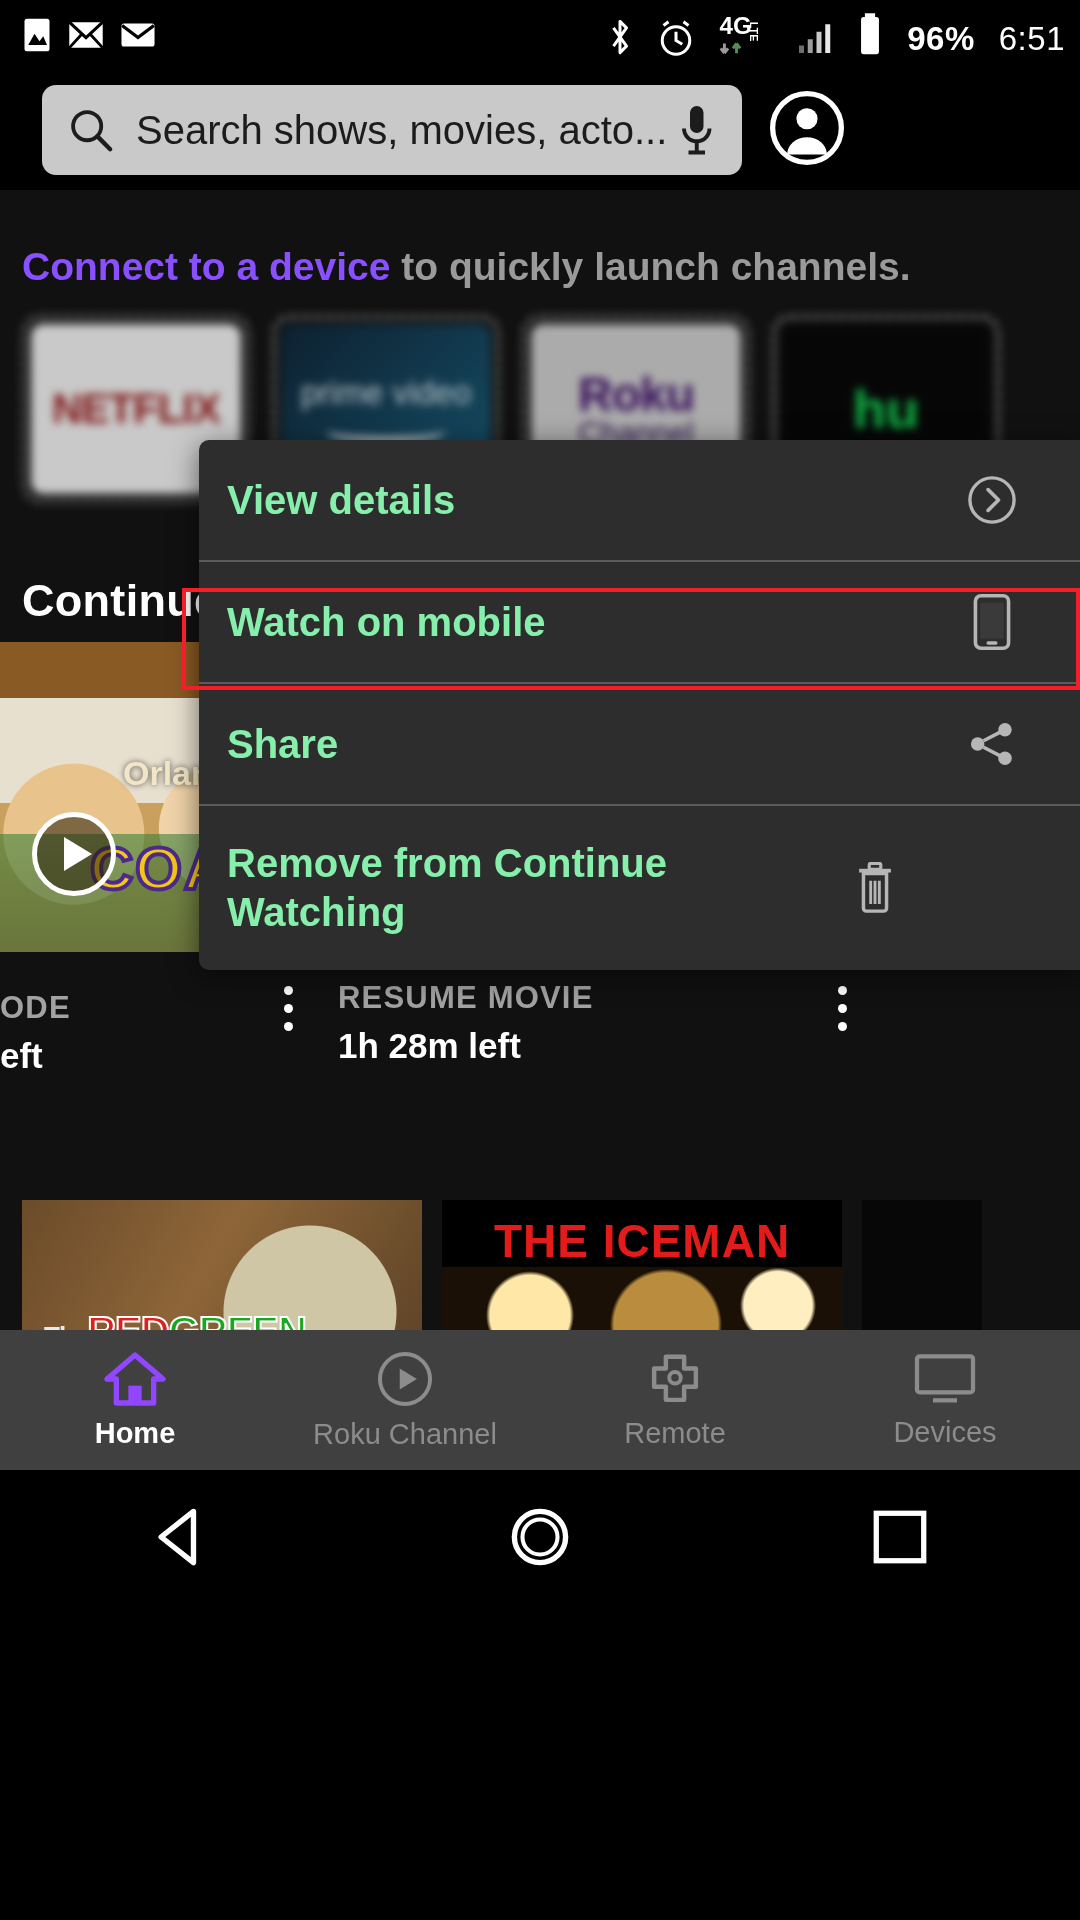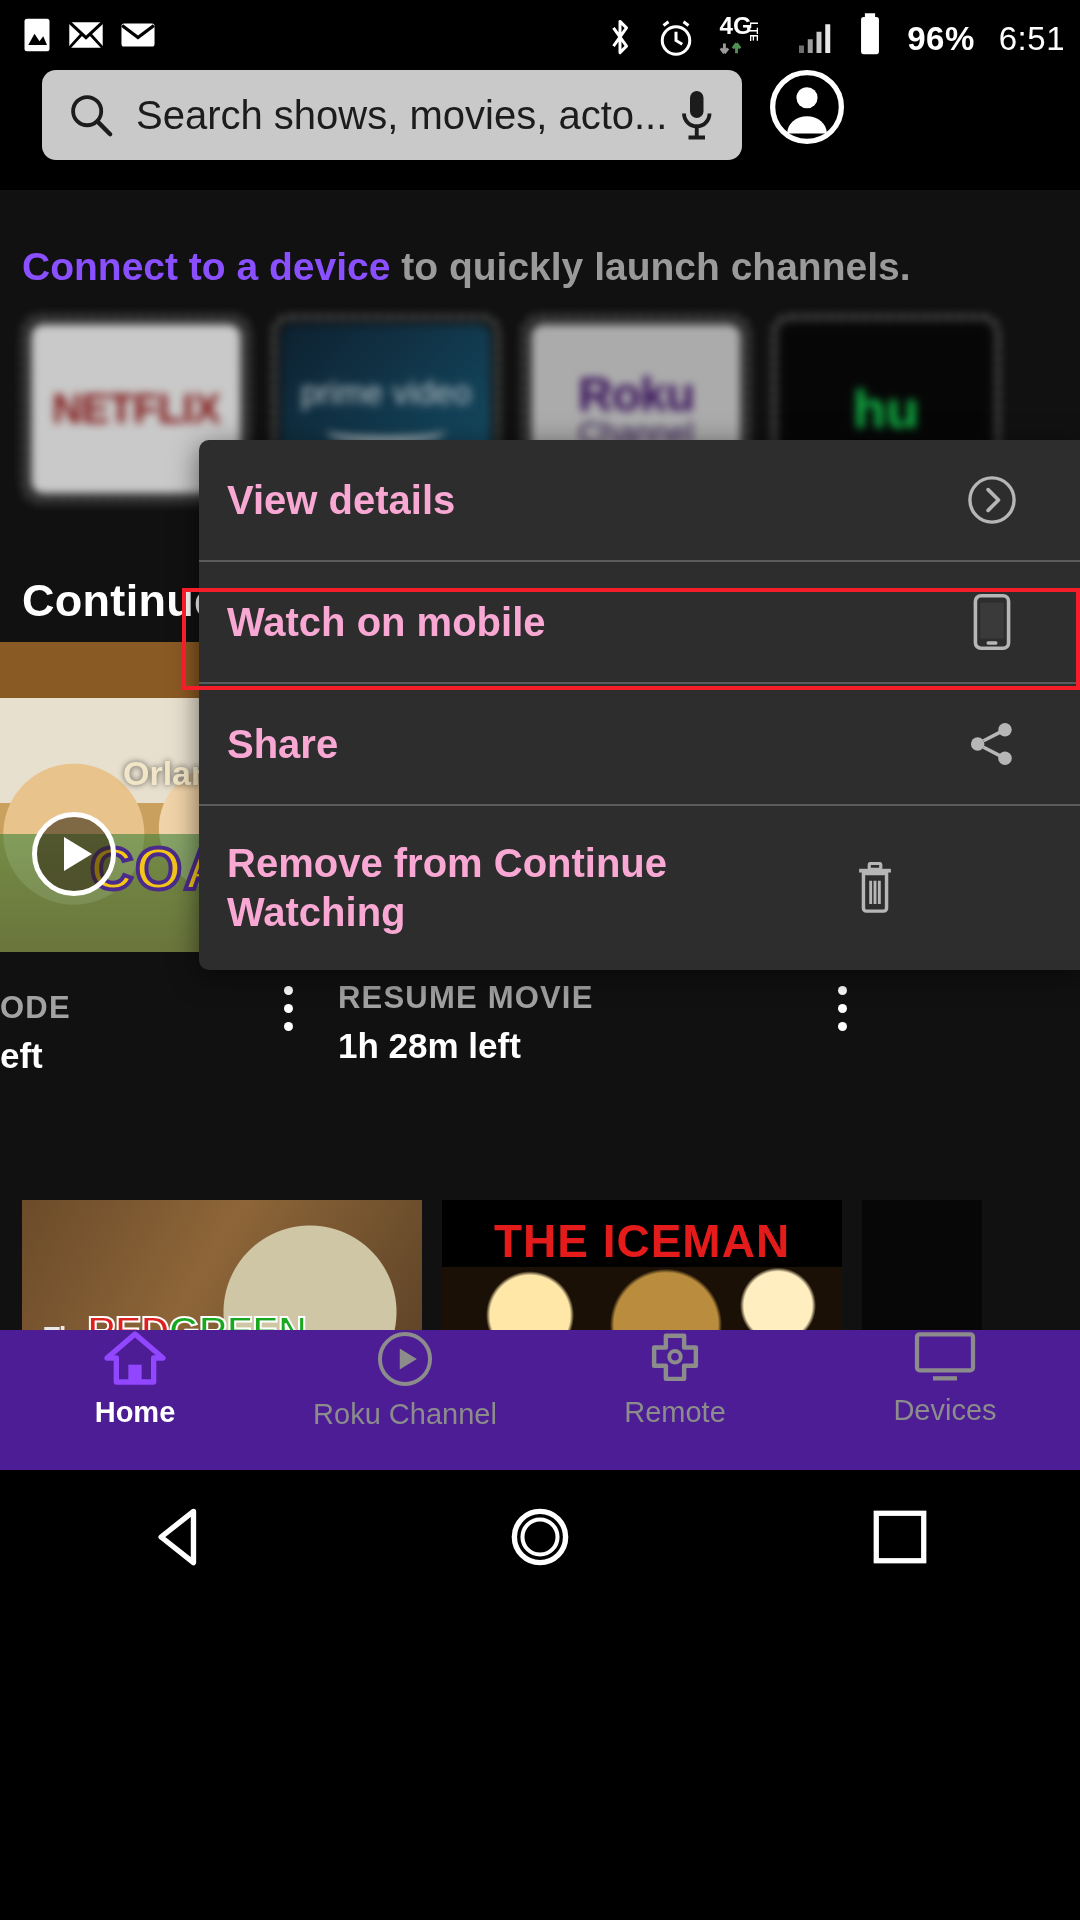--- a/index.html
+++ b/index.html
@@ -17,21 +17,21 @@
   }
   .sb-left{ display:flex; align-items:center; gap:16px; margin-left:22px;}
   .sb-right{ display:flex; align-items:flex-end; gap:24px; margin-left:auto; margin-right:15px;}
   .sb-icon{ display:block; }
   .sb-pct{ font-size:33px; font-weight:bold; letter-spacing:.5px;}
   .sb-time{ font-size:33px; font-weight:normal; letter-spacing:.5px;}
 
   
   .header{
     position:absolute; top:70px; left:0; width:1080px; height:120px;
-    background:#000; display:flex; align-items:flex-start;
+    background:#000; display:flex; align-items:center;
   }
   .searchbar{
     margin-left:42px; width:700px; height:90px; border-radius:14px;
     background:#c9c9c9; display:flex; align-items:center; padding:0 26px;
   }
   .search-icon{ flex:0 0 auto; }
   .search-text{
     flex:1 1 auto; margin-left:22px; color:#1c1c1c; font-size:40px;
     white-space:nowrap; overflow:hidden;
   }
@@ -174,35 +174,35 @@
   .sl-card3{ width:120px; background:#070707;}
 
   
   .menu{
     position:absolute; left:199px; top:440px; width:881px;
     background:#2d2d2d; border-radius:10px 0 0 10px; overflow:hidden;
     box-shadow:0 6px 28px rgba(0,0,0,.55);
   }
   .menu-item{
     position:relative; display:flex; align-items:center;
-    padding:0 60px 0 28px; min-height:120px; color:#f9a8d4;
+    padding:0 60px 0 28px; min-height:120px; color:#86efac;
   }
   .menu-item .mi-label{ font-size:40px; font-weight:bold; flex:1 1 auto; line-height:1.22;}
   .menu-item .mi-icon{ flex:0 0 auto; width:56px; display:flex; justify-content:center;}
   .menu-sep{ height:2px; background:#5b5b5b; margin:0;}
   .mi-tall{ min-height:164px; }
   .highlight-box{
     position:absolute; left:182px; top:588px; width:898px; height:102px;
     border:4px solid #f51d2a; pointer-events:none; z-index:40;
   }
 
   
   .bottomnav{
     position:absolute; left:0; top:1330px; width:1080px; height:140px;
-    background:#4c1d95; display:flex; 
+    background:#404040; display:flex; align-items:center;
   }
   .nav-item{ flex:1 1 0; display:flex; flex-direction:column; align-items:center; gap:10px;}
   .nav-label{ font-size:29px; }
   .nav-home .nav-label{ color:#ffffff; font-weight:bold;}
   .nav-dim .nav-label{ color:#8c8c8c;}
 
   
   .sysbar{
     position:absolute; left:0; top:1470px; width:1080px; height:450px;
     background:#000; display:flex; align-items:flex-start; justify-content:space-around;

